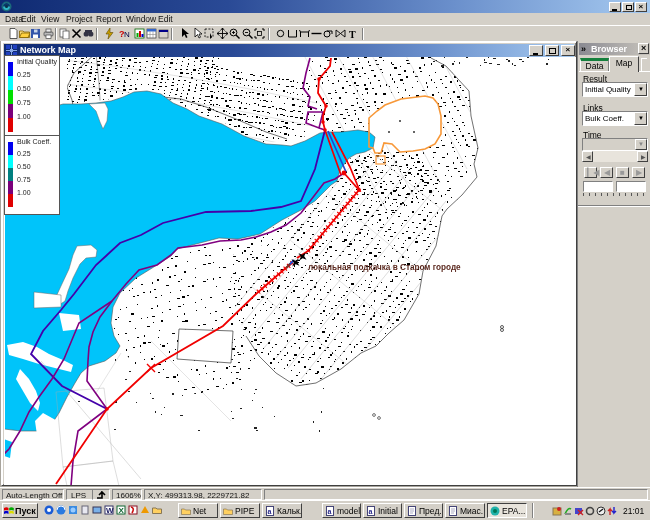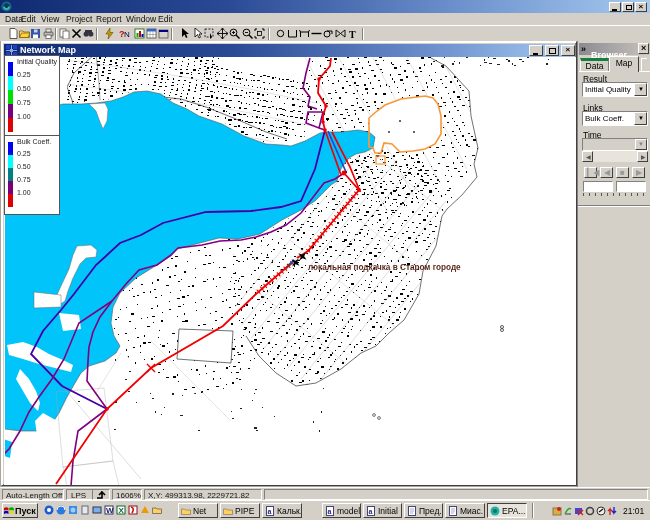--- a/index.html
+++ b/index.html
@@ -324,21 +324,21 @@
   <span class="abs" style="left:12px;top:2px;">Bulk Coeff.</span>
   <span class="abs" style="left:12px;top:14px;">0.25</span>
   <span class="abs" style="left:12px;top:27px;">0.50</span>
   <span class="abs" style="left:12px;top:40px;">0.75</span>
   <span class="abs" style="left:12px;top:53px;">1.00</span>
 </div>
 
 <div class="abs" style="left:577px;top:41px;width:73px;height:446px;background:#d4d0c8;border-left:1px solid #808080;">
  <div class="abs" style="left:1px;top:2px;width:71px;height:12px;background:linear-gradient(90deg,#8a8a92,#c8c4bc);">
    <span class="abs" style="left:2px;top:1px;font-size:9px;font-weight:bold;color:#000;">»</span>
-   <span class="abs" style="left:12px;top:1px;font-size:9px;font-weight:bold;color:#fff;margin-top:6px;">Browser</span>
+   <span class="abs" style="left:12px;top:1px;font-size:9px;font-weight:bold;color:#fff;">Browser</span>
    <div class="abs btn" style="left:59px;top:0px;width:11px;height:11px;">
         <span class="abs" style="left:2px;top:-1px;font-size:9px;font-weight:bold">×</span>
       </div>
  </div>
 
  <div class="abs" style="left:2px;top:17px;width:29px;height:13px;background:#d4d0c8;border-top:3px solid #15803d;border-left:1px solid #fff;border-right:1px solid #808080;font-size:8.5px;text-align:center;">Data</div>
  <div class="abs" style="left:31px;top:15px;width:30px;height:16px;background:#d4d0c8;border-top:1px solid #fff;border-left:1px solid #fff;border-right:1px solid #404040;font-size:8.5px;text-align:center;padding-top:1px;">Map</div>
  <div class="abs" style="left:63px;top:17px;width:6px;height:13px;background:#d4d0c8;border-top:1px solid #fff;border-left:1px solid #fff;"></div>
  <div class="abs" style="left:1px;top:30px;width:30px;height:1px;background:#fff"></div>
  <div class="abs" style="left:61px;top:30px;width:11px;height:1px;background:#fff"></div>

